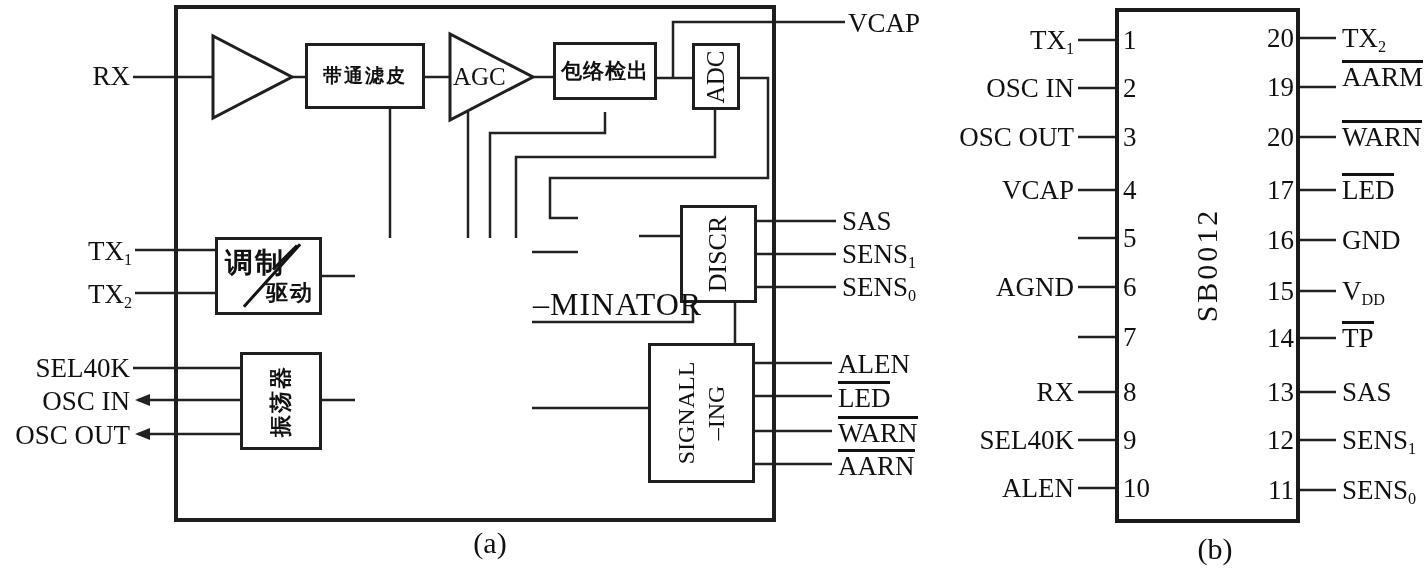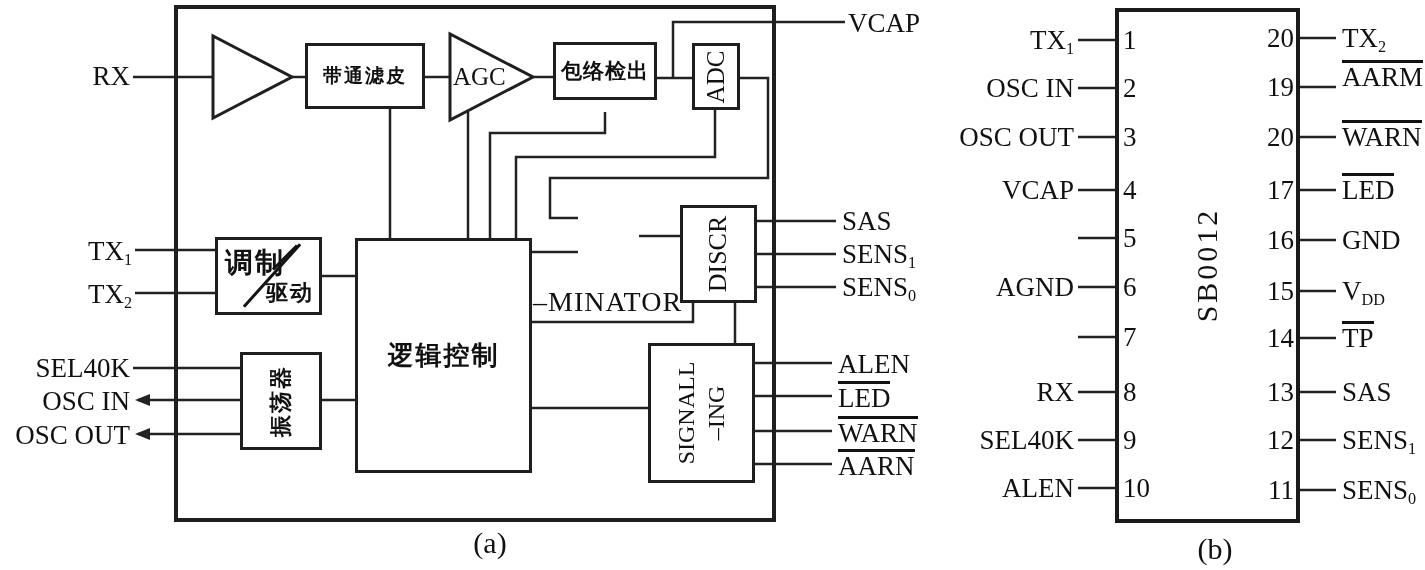--- a/index.html
+++ b/index.html
@@ -12,21 +12,21 @@
   .chip{position:absolute;border:4px solid #1a1a1a;background:#fff;box-sizing:border-box;}
   .lbl{position:absolute;font-size:27px;line-height:30px;height:30px;white-space:nowrap;}
   .r{text-align:right;}
   .cjk{letter-spacing:2px;font-weight:600;}
   .rot{transform:rotate(-90deg);white-space:nowrap;}
   .rot2{transform:rotate(-90deg);white-space:nowrap;text-align:center;line-height:1.25;}
   .sb{font-size:0.6em;position:relative;top:0.28em;line-height:0;}
   .ovl{display:inline-block;border-top:3px solid #111;padding-top:1px;line-height:26px;}
   .slash{position:absolute;background:#141414;height:3px;}
   .cap{position:absolute;font-size:30px;text-align:center;width:120px;}
-  .minator{position:absolute;font-size:28px;letter-spacing:1px;}
+  .minator{position:absolute;font-size:32px;letter-spacing:1px;}
   .agctxt{position:absolute;font-size:25px;}
   .chipname{position:absolute;font-size:30px;letter-spacing:3px;
             transform:translate(-50%,-50%) rotate(-90deg);white-space:nowrap;}
 </style>
 </head>
 <body>
 
 <div class="canvas">
 
   <svg class="wires" width="1425" height="570">
@@ -126,23 +126,20 @@
     <span class="cjk" style="position:absolute;left:7px;top:4px;font-size:28px">调制</span>
     <span class="cjk" style="position:absolute;right:5px;bottom:4px;font-size:22px">驱动</span>
     <span class="slash" style="width:84px;left:12px;top:34px;transform:rotate(-48deg)"></span>
     <span class="slash" style="width:34px;left:50px;top:16px;transform:rotate(-45deg)"></span>
   </div>
 
   <div class="box" style="left:240px;top:352px;width:82px;height:98px">
     <span class="rot cjk" style="font-size:22px">振荡器</span>
   </div>
 
-  <div class="box" style="left:355px;top:238px;width:177px;height:235px">
-    <span class="cjk" style="font-size:26px">逻辑控制</span>
-  </div>
 
 
   <div class="box" style="left:680px;top:205px;width:77px;height:98px">
     <span class="rot" style="font-size:26px">DISCR</span>
   </div>
   <div class="minator" style="left:533px;top:286px">–MINATOR</div>
 
   <div class="box" style="left:648px;top:343px;width:107px;height:140px">
     <span class="rot2" style="font-size:24px"><span>SIGNALL</span><br>
     <span>–ING</span></span>

